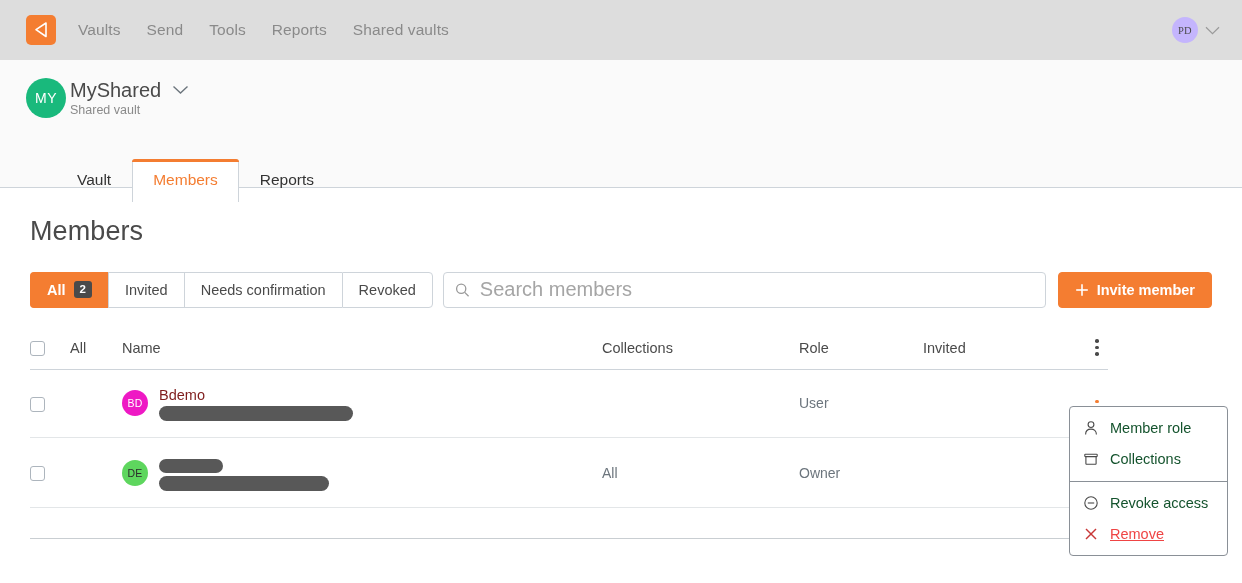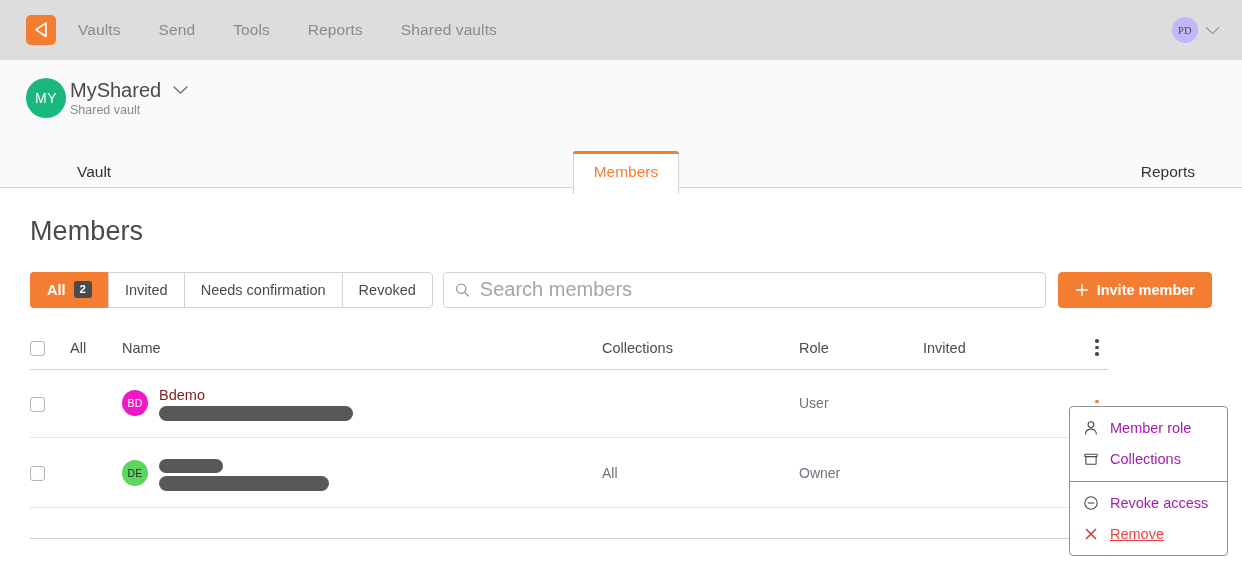--- a/index.html
+++ b/index.html
@@ -25,21 +25,21 @@
     width: 30px; height: 30px;
     background: #f47d31;
     border-radius: 5px;
     display: flex; align-items: center; justify-content: center;
     flex: 0 0 auto;
   }
   .topnav-links {
     display: flex;
     align-items: center;
     margin-left: 22px;
-    gap: 38px;
+    gap: 26px;
   }
   .topnav-link {
     font-size: 15.5px;
     color: #8a8a8a;
     cursor: pointer;
     letter-spacing: .1px;
   }
   .topnav-right {
     position: absolute;
     right: 22px;
@@ -93,22 +93,21 @@
     font-size: 12.5px;
     color: #8a8a8a;
     margin-top: 2px;
   }
 
   
   .tabs {
     display: flex;
     margin: 26px 0 0 30px;
     position: relative;
-    top: 7px;
-    justify-content: space-between;
+    top: 15px;
   }
   .tab {
     padding: 11px 20px 12px 20px;
     font-size: 15.5px;
     color: #333333;
     cursor: pointer;
     border: 1px solid transparent;
     border-bottom: none;
     background: transparent;
     border-radius: 4px 4px 0 0;
@@ -328,21 +327,21 @@
     border-radius: 4px;
     padding: 6px 0;
     z-index: 30;
   }
   .dd-item {
     display: flex;
     align-items: center;
     gap: 11px;
     padding: 6px 13px;
     font-size: 14.5px;
-    color: #a21caf;
+    color: #14532d;
     cursor: pointer;
     line-height: 1.3;
   }
   .dd-item.danger { color: #ef4444; text-decoration: underline; }
   .dd-sep {
     height: 1px;
     background: #8a9097;
     margin: 6px 0;
   }
   .dd-ic { width: 16px; height: 16px; flex: 0 0 auto; display:block; }

